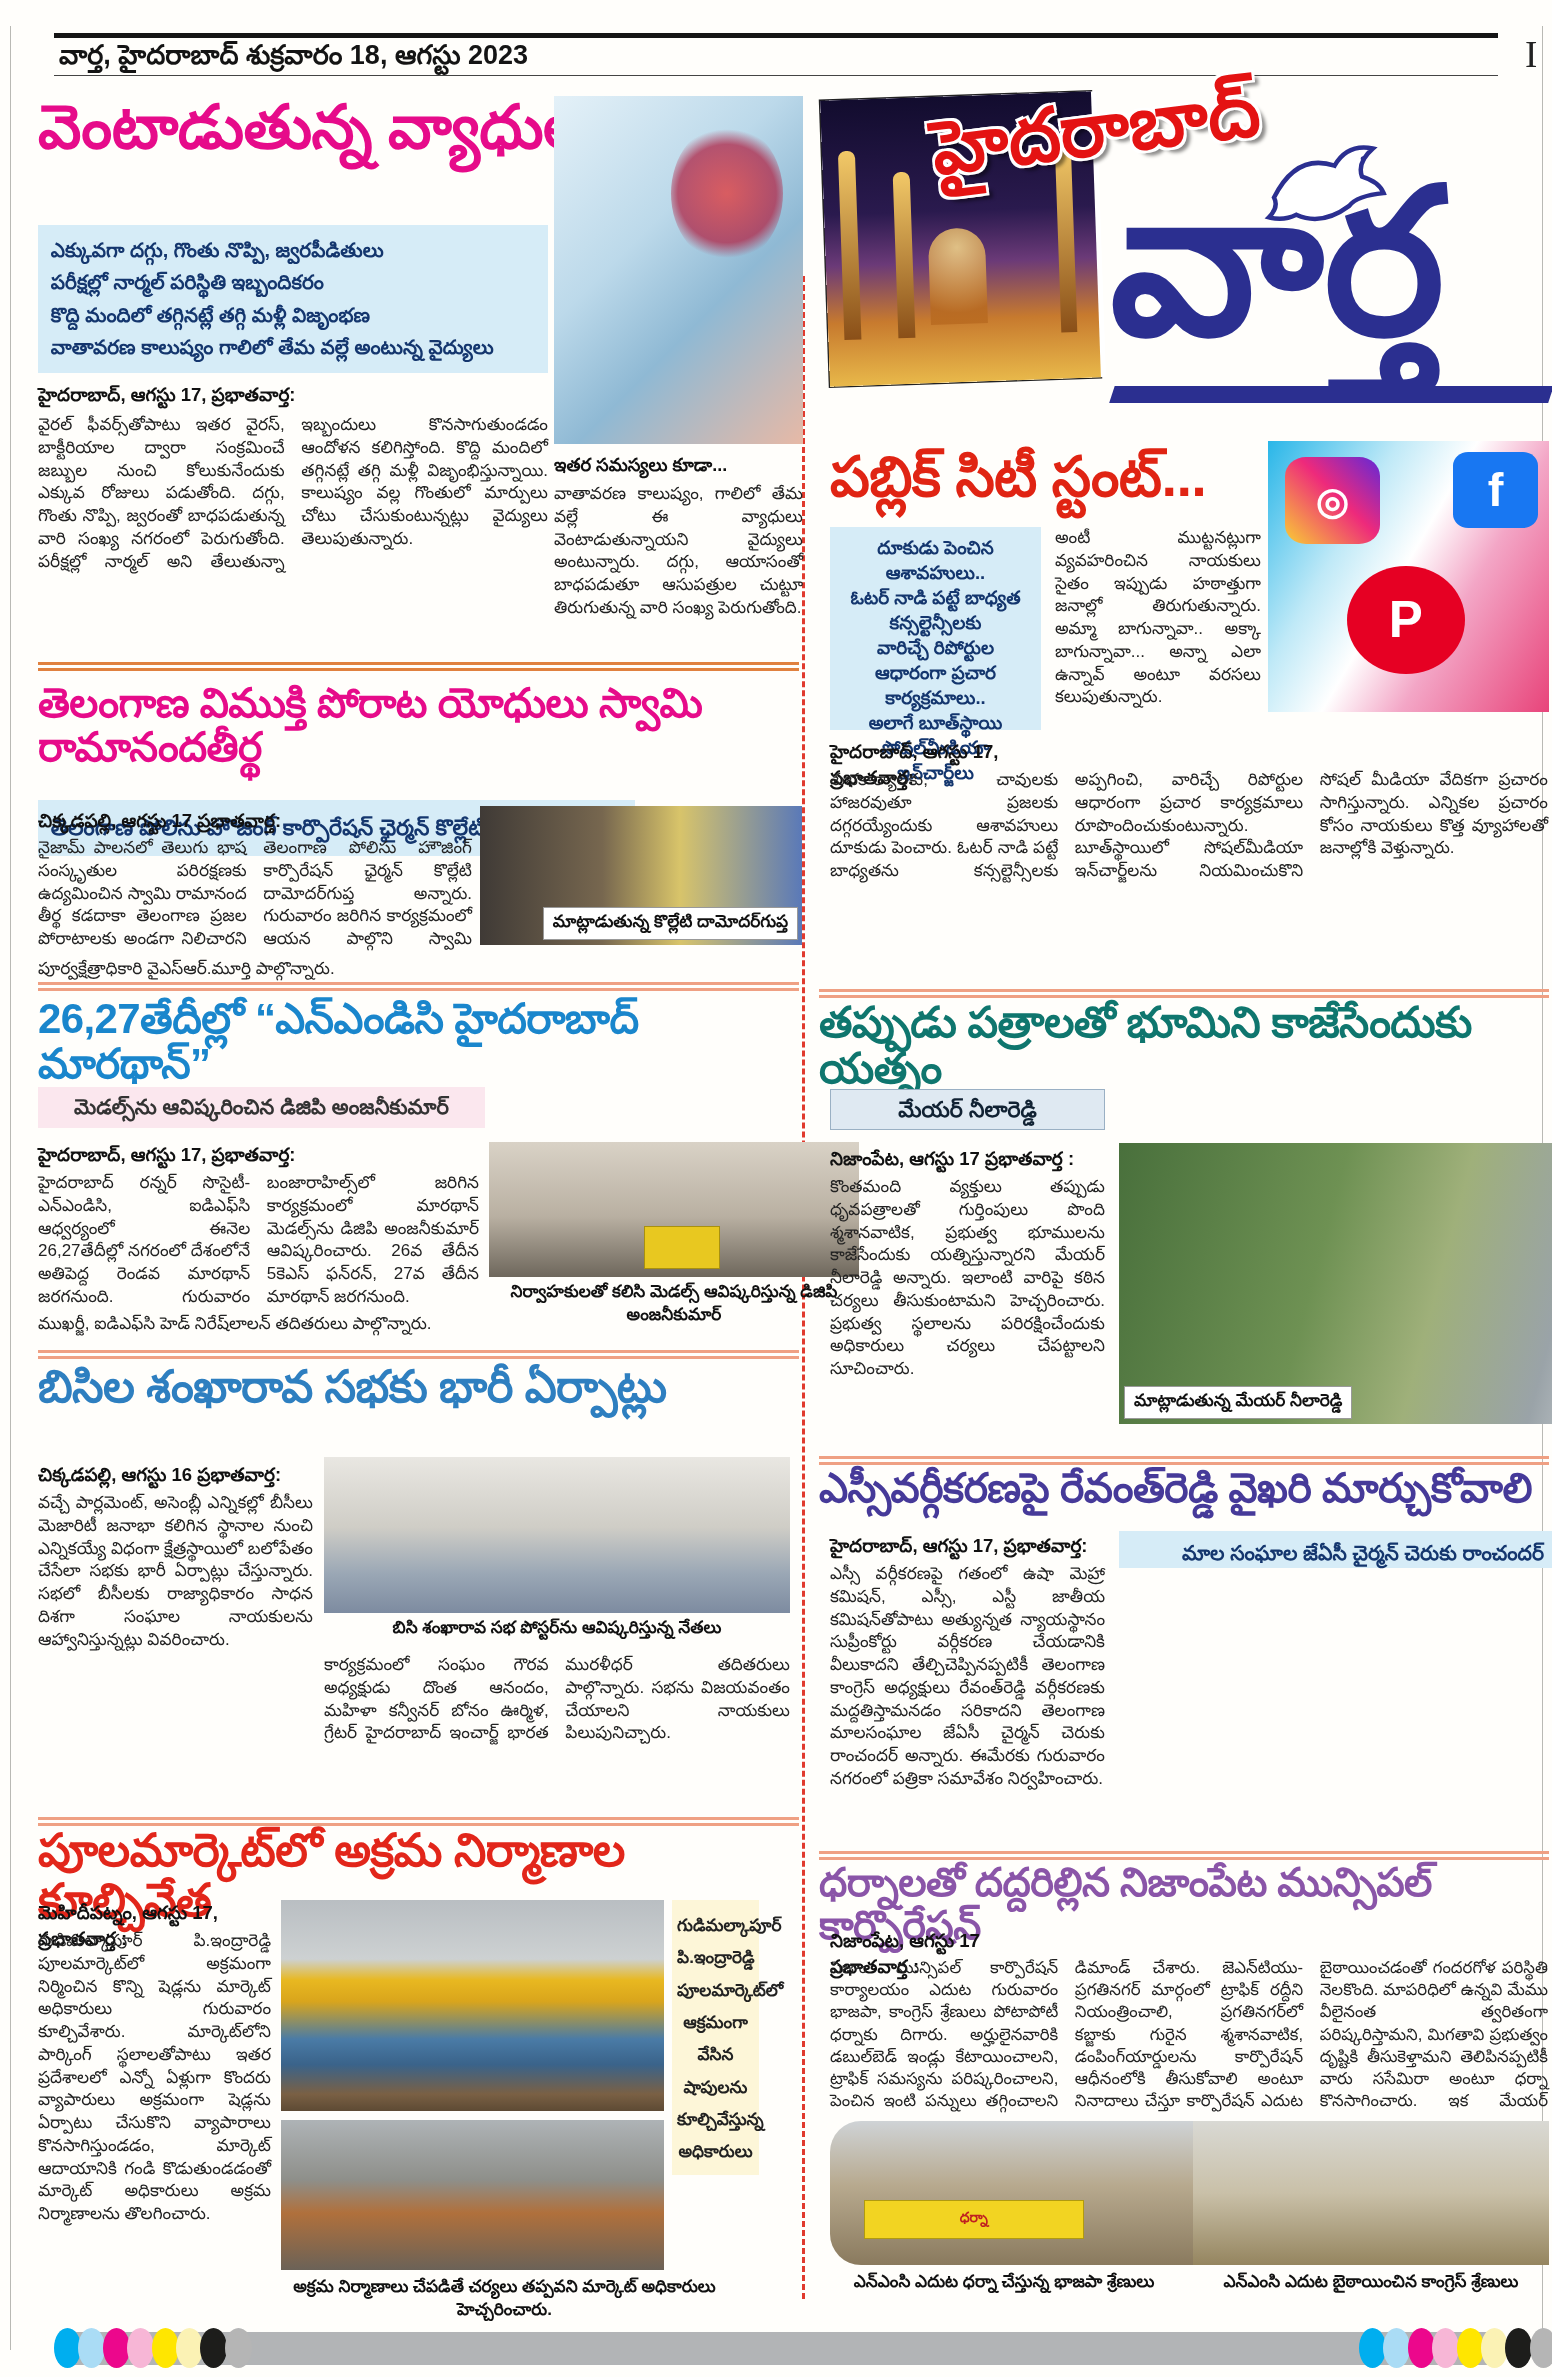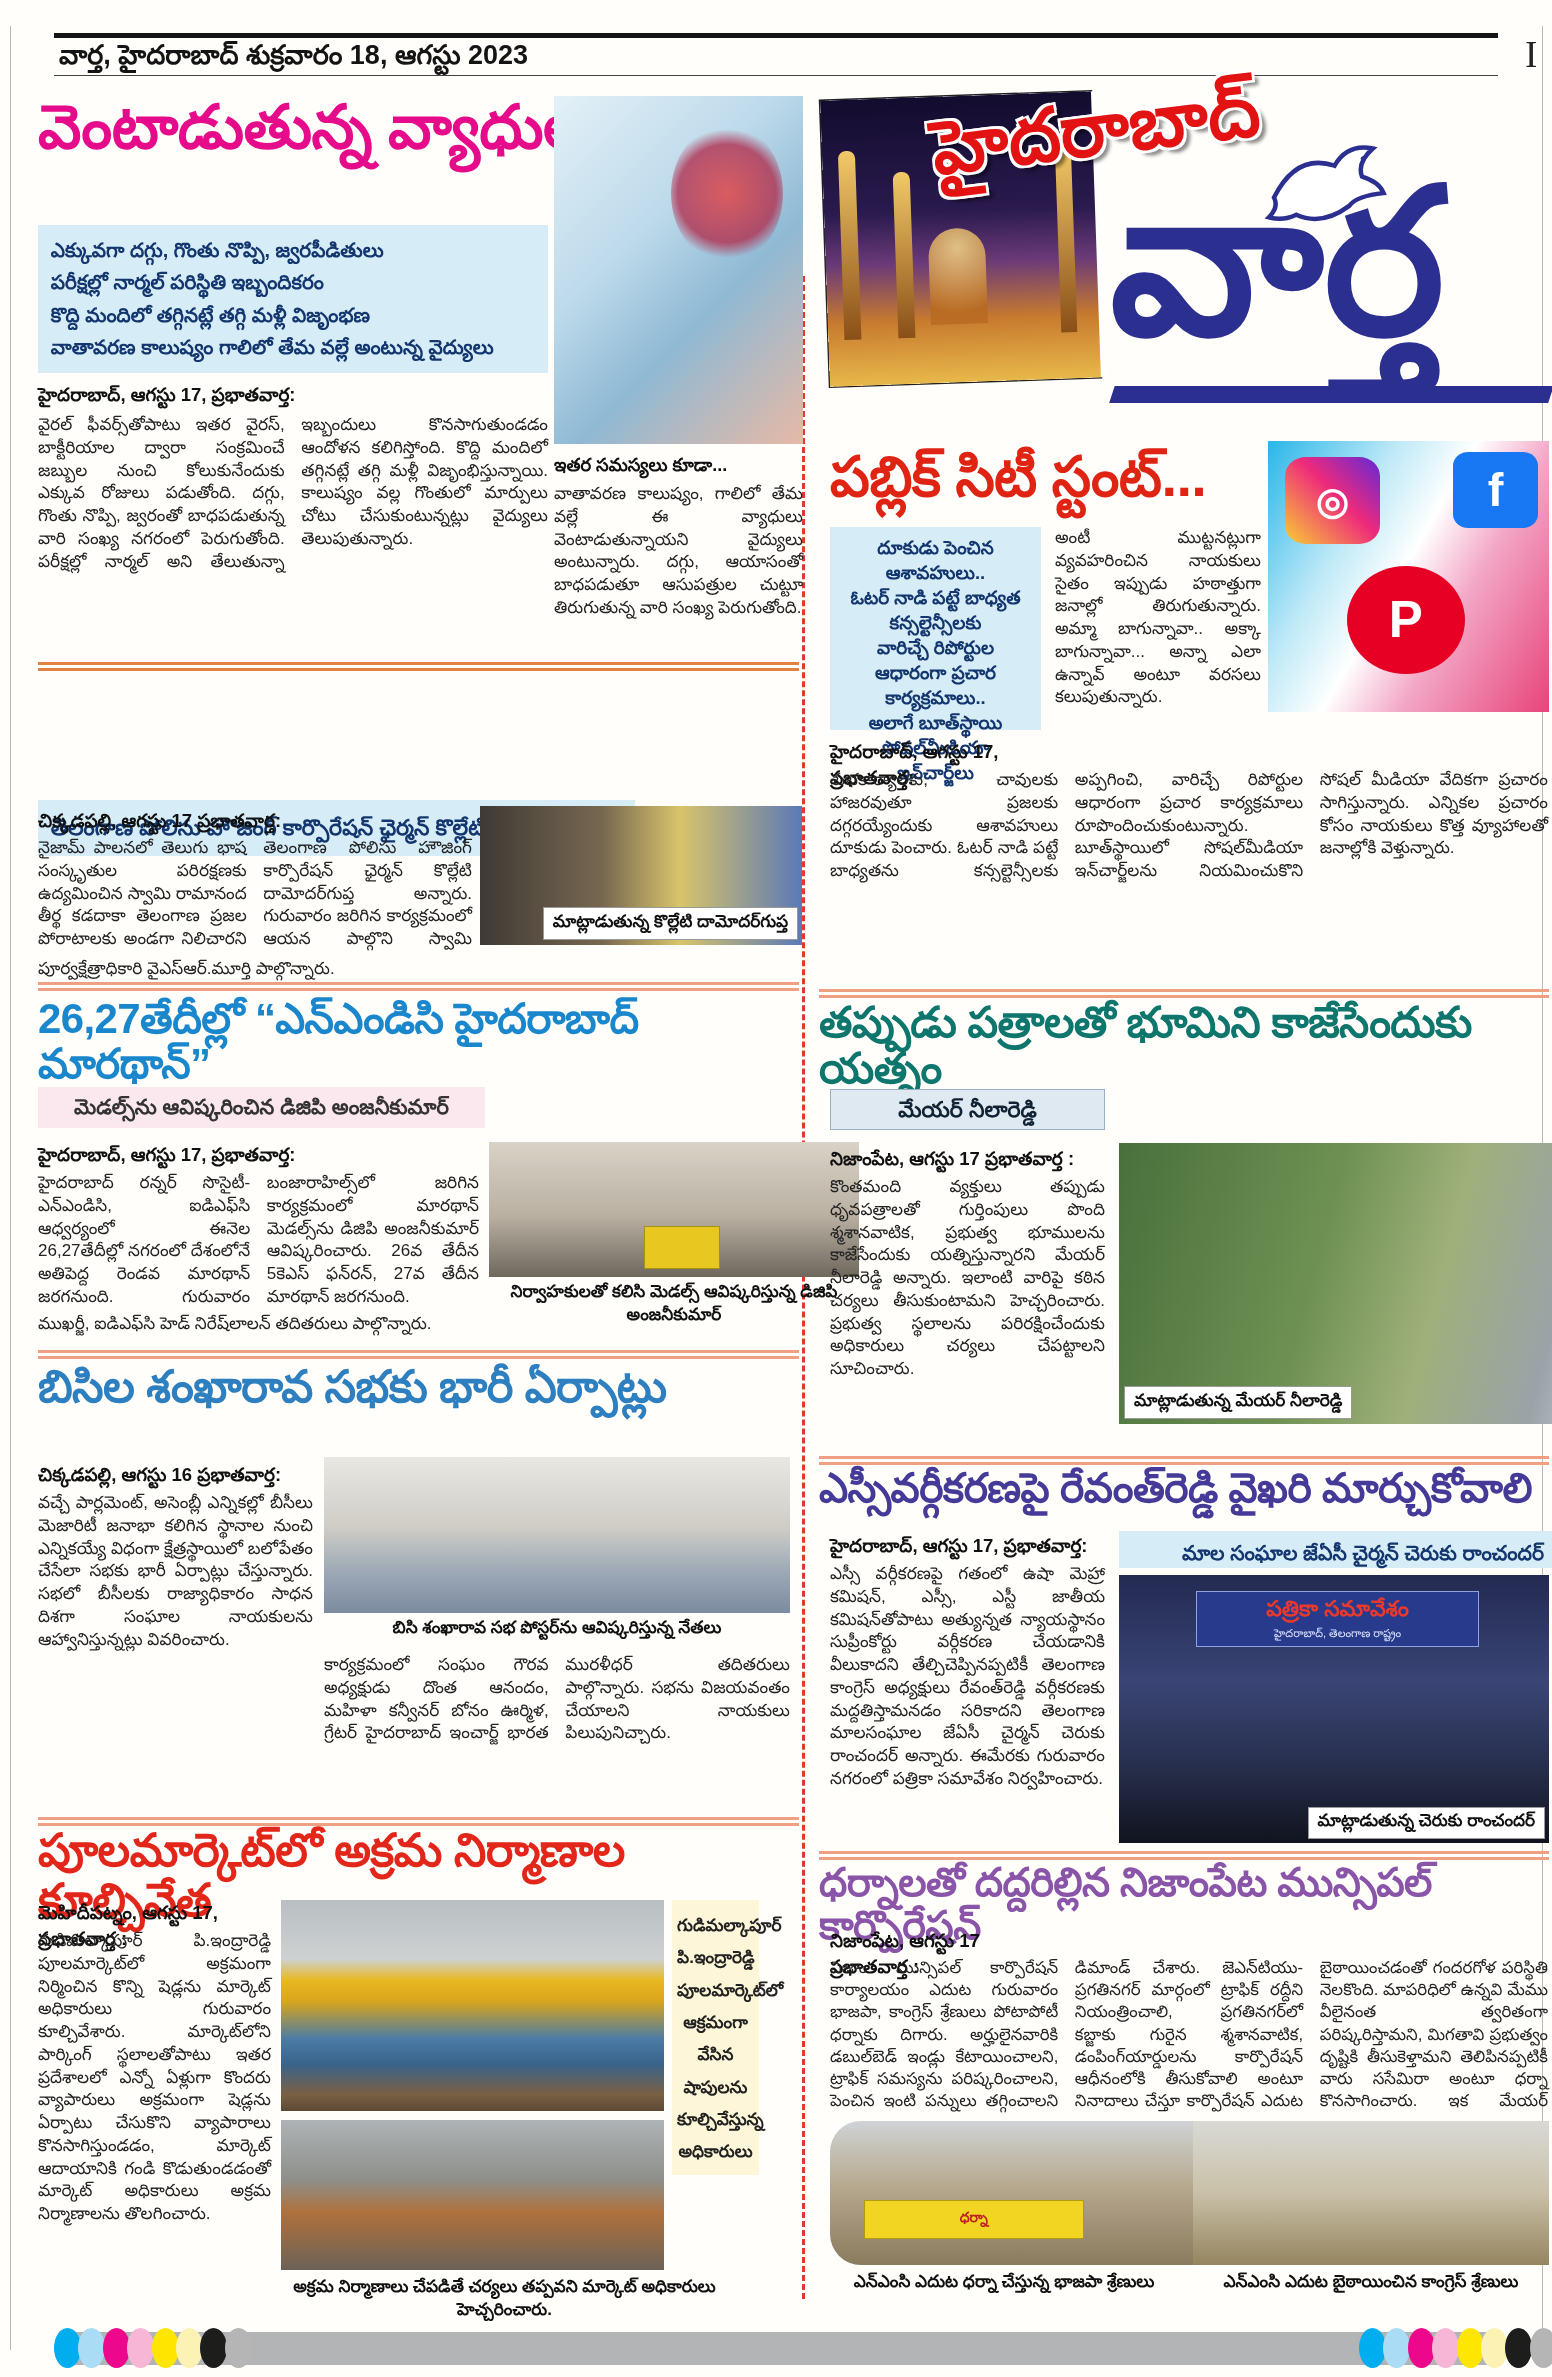--- a/index.html
+++ b/index.html
@@ -110,20 +110,21 @@
     <div>కొద్ది మందిలో తగ్గినట్లే తగ్గి మళ్లీ విజృంభణ</div>
     <div>వాతావరణ కాలుష్యం గాలిలో తేమ వల్లే అంటున్న వైద్యులు</div>
   </div>
   <div class="dateline" style="left:38px;top:384px;width:510px;">హైదరాబాద్, ఆగస్టు 17, ప్రభాతవార్త:</div>
   <div class="body cols2" style="left:38px;top:414px;width:510px;height:244px;">వైరల్ ఫీవర్స్‌తోపాటు ఇతర వైరస్, బాక్టీరియాల ద్వారా సంక్రమించే జబ్బుల నుంచి కోలుకునేందుకు ఎక్కువ రోజులు పడుతోంది. దగ్గు, గొంతు నొప్పి, జ్వరంతో బాధపడుతున్న వారి సంఖ్య నగరంలో పెరుగుతోంది. పరీక్షల్లో నార్మల్ అని తేలుతున్నా ఇబ్బందులు కొనసాగుతుండడం ఆందోళన కలిగిస్తోంది. కొద్ది మందిలో తగ్గినట్లే తగ్గి మళ్లీ విజృంభిస్తున్నాయి. కాలుష్యం వల్ల గొంతులో మార్పులు చోటు చేసుకుంటున్నట్లు వైద్యులు తెలుపుతున్నారు.</div>
   <div class="dateline" style="left:554px;top:455px;width:249px;font-size:18px;">ఇతర సమస్యలు కూడా...</div>
   <div class="body" style="left:554px;top:483px;width:249px;height:175px;">వాతావరణ కాలుష్యం, గాలిలో తేమ వల్లే ఈ వ్యాధులు వెంటాడుతున్నాయని వైద్యులు అంటున్నారు. దగ్గు, ఆయాసంతో బాధపడుతూ ఆసుపత్రుల చుట్టూ తిరుగుతున్న వారి సంఖ్య పెరుగుతోంది.</div>
 
   <div class="hrule rule-orange" style="left:38px;top:662px;width:761px;"></div>
 
+  <div class="headline" style="left:38px;top:681px;width:763px;font-size:41px;color:#e60b8a;">తెలంగాణ విముక్తి పోరాట యోధులు స్వామి రామానందతీర్థ</div>
   <div class="subbox" style="left:38px;top:755px;width:597px;height:56px;font-size:22px;justify-content:center;margin-top:45px;">
     <div>తెలంగాణ పోలిసు హౌజింగ్ కార్పొరేషన్ ఛైర్మన్ కొల్లేటి దామోదర్‌గుప్త</div>
   </div>
   <div class="dateline" style="left:38px;top:810px;width:434px;">చిక్కడపల్లి, ఆగస్టు 17 ప్రభాతవార్త:</div>
   <div class="body cols2" style="left:38px;top:837px;width:434px;height:121px;">నైజామ్ పాలనలో తెలుగు భాష సంస్కృతుల పరిరక్షణకు ఉద్యమించిన స్వామి రామానంద తీర్థ కడదాకా తెలంగాణ ప్రజల పోరాటాలకు అండగా నిలిచారని తెలంగాణ పోలిసు హౌజింగ్ కార్పొరేషన్ ఛైర్మన్ కొల్లేటి దామోదర్‌గుప్త అన్నారు. గురువారం జరిగిన కార్యక్రమంలో ఆయన పాల్గొని స్వామి రామానంద తీర్థ సేవలను కొనియాడారు.</div>
   <div class="photo ph-ramananda" style="left:480px;top:806px;width:322px;height:139px;">
     <div class="photocap" style="right:3.8px;bottom:5.1px;max-width:85%;">మాట్లాడుతున్న కొల్లేటి దామోదర్‌గుప్త</div>
   </div>
   <div class="body" style="left:38px;top:958px;width:434px;">పూర్వక్షేత్రాధికారి వైఎస్ఆర్.మూర్తి పాల్గొన్నారు.</div>
 
@@ -188,27 +189,20 @@
     <div class="photocap" style="left:5.1px;bottom:5.1px;max-width:70%;">మాట్లాడుతున్న మేయర్ నీలారెడ్డి</div>
   </div>
 
   <div class="hrule rule-salmon" style="left:819px;top:1456px;width:730px;"></div>
 
   <div class="headline" style="left:819px;top:1466px;width:731px;font-size:41px;color:#463a99;">ఎస్సీవర్గీకరణపై రేవంత్‌రెడ్డి వైఖరి మార్చుకోవాలి</div>
   <div class="dateline" style="left:830px;top:1535px;width:275px;">హైదరాబాద్, ఆగస్టు 17, ప్రభాతవార్త:</div>
   <div class="body" style="left:830px;top:1563px;width:275px;height:275px;">ఎస్సీ వర్గీకరణపై గతంలో ఉషా మెహ్రా కమిషన్, ఎస్సీ, ఎస్టీ జాతీయ కమిషన్‌తోపాటు అత్యున్నత న్యాయస్థానం సుప్రీంకోర్టు వర్గీకరణ చేయడానికి వీలుకాదని తేల్చిచెప్పినప్పటికీ తెలంగాణ కాంగ్రెస్ అధ్యక్షులు రేవంత్‌రెడ్డి వర్గీకరణకు మద్దతిస్తామనడం సరికాదని తెలంగాణ మాలసంఘాల జేఏసీ చైర్మన్ చెరుకు రాంచందర్ అన్నారు. ఈమేరకు గురువారం నగరంలో పత్రికా సమావేశం నిర్వహించారు.</div>
   <div class="subbox" style="left:1119px;top:1531px;width:488px;height:37px;font-size:20.4px;justify-content:flex-start;text-align:center;">
     <div>మాల సంఘాల జేఏసీ చైర్మన్ చెరుకు రాంచందర్</div>
-  </div>
-  <div class="photo ph-press" style="left:1119px;top:1575px;width:430px;height:268px;">
-    <div class="banner" style="font-size:22px;">
-      <span>పత్రికా సమావేశం</span>
-      <small>హైదరాబాద్, తెలంగాణ రాష్ట్రం</small>
-    </div>
-    <div class="photocap" style="right:3.8px;bottom:3.8px;max-width:70%;">మాట్లాడుతున్న చెరుకు రాంచందర్</div>
   </div>
 
   <div class="hrule rule-salmon" style="left:819px;top:1851px;width:730px;"></div>
 
   <div class="headline" style="left:819px;top:1861px;width:731px;font-size:40px;color:#8a55a8;">ధర్నాలతో దద్దరిల్లిన నిజాంపేట మున్సిపల్ కార్పొరేషన్</div>
   <div class="dateline" style="left:830px;top:1930px;width:230px;">నిజాంపేట, ఆగస్టు 17 ప్రభాతవార్త :</div>
   <div class="body cols3" style="left:830px;top:1957px;width:718px;height:157px;font-size:16.6px;">నిజాం మున్సిపల్ కార్పొరేషన్ కార్యాలయం ఎదుట గురువారం భాజపా, కాంగ్రెస్ శ్రేణులు పోటాపోటీ ధర్నాకు దిగారు. అర్హులైనవారికి డబుల్‌బెడ్ ఇండ్లు కేటాయించాలని, ట్రాఫిక్ సమస్యను పరిష్కరించాలని, పెంచిన ఇంటి పన్నులు తగ్గించాలని డిమాండ్ చేశారు. జెఎన్‌టియు-ప్రగతినగర్ మార్గంలో ట్రాఫిక్ రద్దీని నియంత్రించాలి, ప్రగతినగర్‌లో కబ్జాకు గురైన శ్మశానవాటిక, డంపింగ్‌యార్డులను కార్పొరేషన్ ఆధీనంలోకి తీసుకోవాలి అంటూ నినాదాలు చేస్తూ కార్పొరేషన్ ఎదుట బైఠాయించడంతో గందరగోళ పరిస్థితి నెలకొంది. మాపరిధిలో ఉన్నవి మేము వీలైనంత త్వరితంగా పరిష్కరిస్తామని, మిగతావి ప్రభుత్వం దృష్టికి తీసుకెళ్తామని తెలిపినప్పటికీ వారు ససేమిరా అంటూ ధర్నా కొనసాగించారు. ఇక మేయర్ హామివ్వడంతో ధర్నా ఉపసంహరించుకున్నారు. ధర్నాలో భాజపా, కాంగ్రెస్, సిపిఐ నాయకులు, కార్యకర్తలు పెద్దసంఖ్యలో పాల్గొన్నారు.</div>
   <div class="photo ph-dharna1" style="left:830px;top:2121px;width:420px;height:144px;border-radius:31px;">
     <div class="yellow-banner">ధర్నా</div>
   </div>

